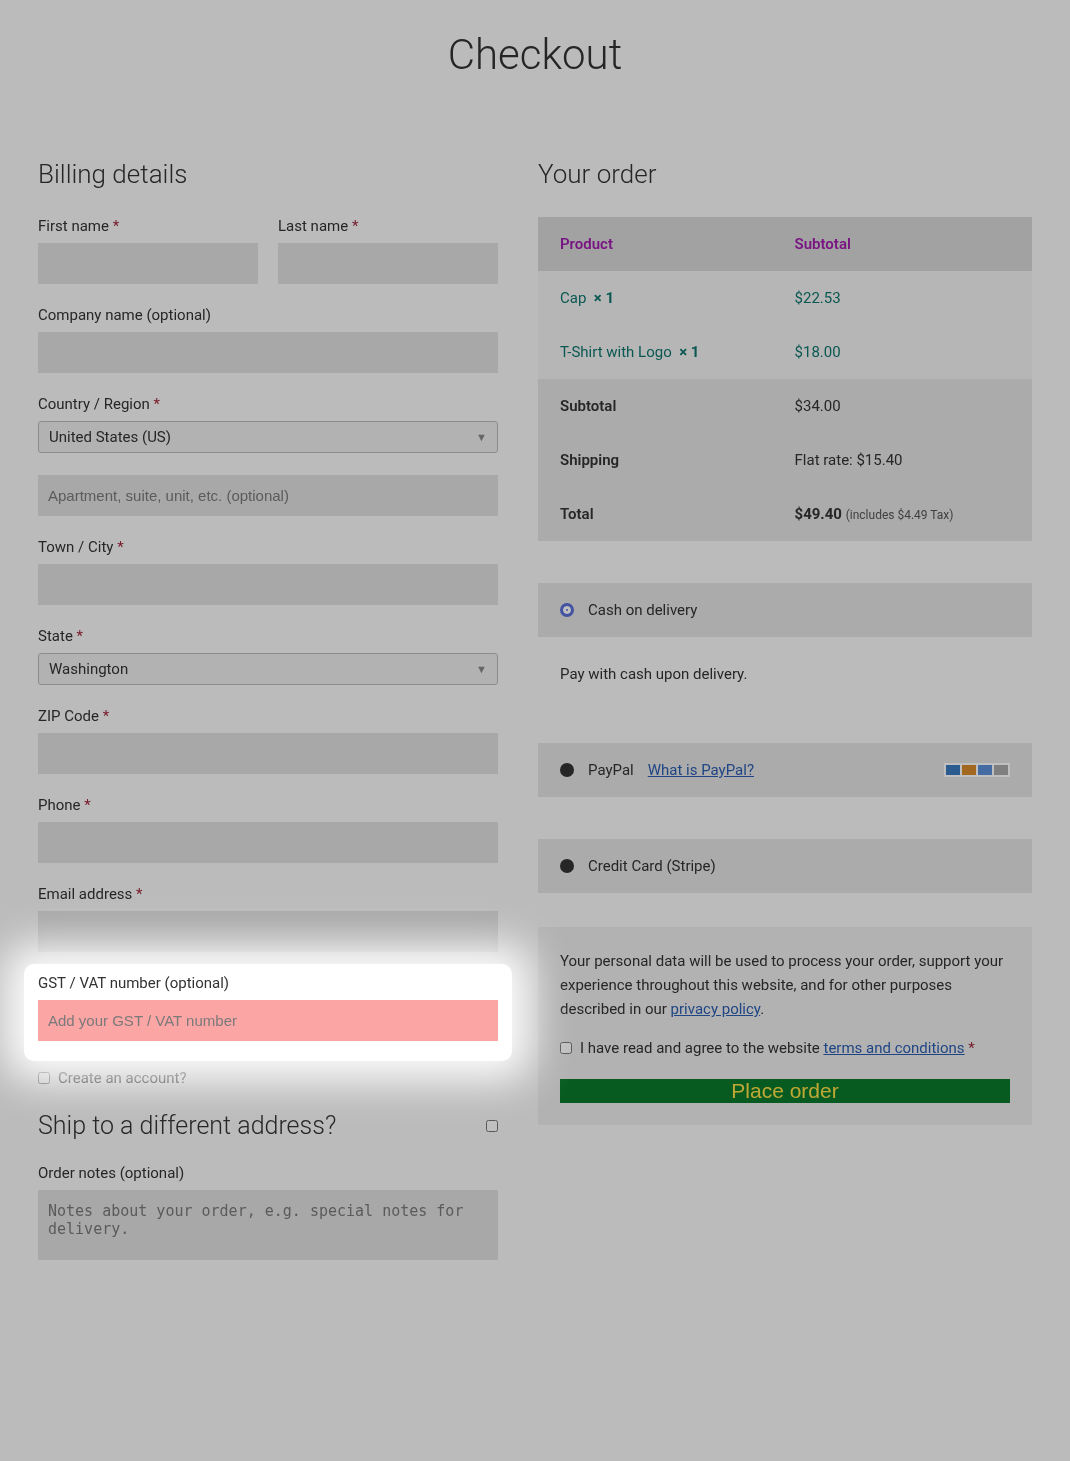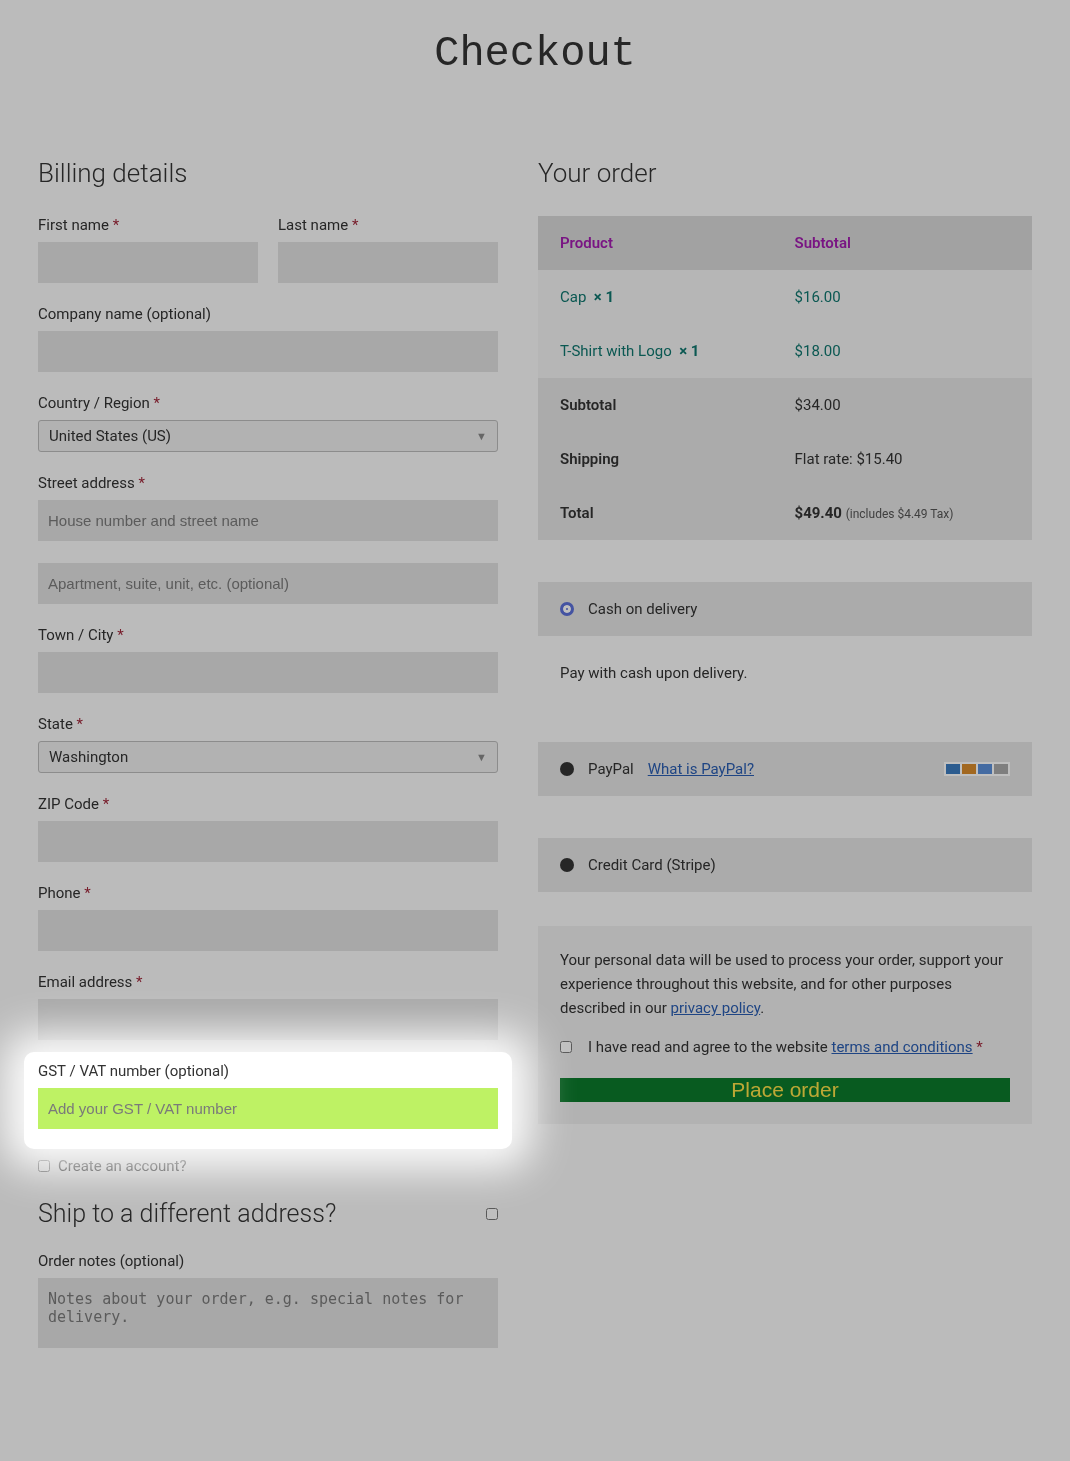--- a/index.html
+++ b/index.html
@@ -21,21 +21,20 @@
       background: rgba(0,0,0,0.25);
       pointer-events: none;
       z-index: 5;
     }
     h1.page-title {
       font-weight: 300;
       font-size: 42px;
       text-align: center;
       color: #333;
       margin: 10px 0 80px 0;
-      font-family: Liberation Mono, monospace;
     }
     .columns { display: flex; gap: 40px; }
     .col-left { flex: 0 0 460px; }
     .col-right { flex: 1; }
     h2.section-title {
       font-weight: 300;
       font-size: 26px;
       color: #333;
       margin-bottom: 28px;
     }
@@ -147,21 +146,21 @@
     a.link { color: #2a5db0; text-decoration: underline; }
 
     .privacy-box {
       margin-top: 34px;
       background: #eee;
       padding: 22px;
       font-size: 15px;
       color:#333;
     }
     .privacy-text { line-height:1.6; margin-bottom: 18px; }
-    .terms-line { display:flex; align-items:flex-start; gap:16px; margin-bottom: 22px;}
+    .terms-line { display:flex; align-items:flex-start; gap:8px; margin-bottom: 22px;}
     .terms-line input[type=checkbox]{ margin-top:3px; width:12px; height:12px;}
     .place-order-btn {
       display:block; width:100%;
       background: #0b7a2b;
       color:#fde047;
       border:none;
       font-size: 21px;
       cursor:pointer;
     }
   </style>
@@ -197,24 +196,20 @@
 
       <div class="field">
         <label><span>Country / Region</span> <span class="req">*</span></label>
         <div class="select-wrap">
           <span>United States (US)</span>
           <span class="select-arrow">▼</span>
         </div>
       </div>
 
       <div class="field">
-        <label><span>Street address</span> <span class="req">*</span></label>
-        <input class="text-input" type="text" placeholder="House number and street name" style="">
-      </div>
-      <div class="field">
         <input class="text-input" type="text" placeholder="Apartment, suite, unit, etc. (optional)" style="">
       </div>
 
       <div class="field">
         <label><span>Town / City</span> <span class="req">*</span></label>
         <input class="text-input" type="text" style="">
       </div>
 
       <div class="field">
         <label><span>State</span> <span class="req">*</span></label>
@@ -235,21 +230,21 @@
       </div>
 
       <div class="field">
         <label><span>Email address</span> <span class="req">*</span></label>
         <input class="text-input" type="text" style="">
       </div>
 
       <div class="spotlight">
         <div class="field" style="margin-bottom:6px;">
           <label>GST / VAT number (optional)</label>
-          <input class="text-input" style="background: #bef264;" type="text" placeholder="Add your GST / VAT number">
+          <input class="text-input" style="background: #fca5a5;" type="text" placeholder="Add your GST / VAT number">
         </div>
       </div>
 
       <div class="checkline">
         <input type="checkbox" style="">
         <span>Create an account?</span>
       </div>
 
       <div class="ship-heading">
         <span>Ship to a different address?</span>
@@ -268,21 +263,21 @@
       <table class="order">
         <thead>
           <tr>
             <th>Product</th>
             <th>Subtotal</th>
           </tr>
         </thead>
         <tbody>
           <tr>
             <td><span>Cap</span>&nbsp;&nbsp;<strong>× 1</strong></td>
-            <td>$16.00</td>
+            <td>$22.53</td>
           </tr>
           <tr>
             <td><span>T-Shirt with Logo</span>&nbsp;&nbsp;<strong>× 1</strong></td>
             <td>$18.00</td>
           </tr>
         </tbody>
         <tfoot>
           <tr>
             <th>Subtotal</th>
             <td>$34.00</td>

